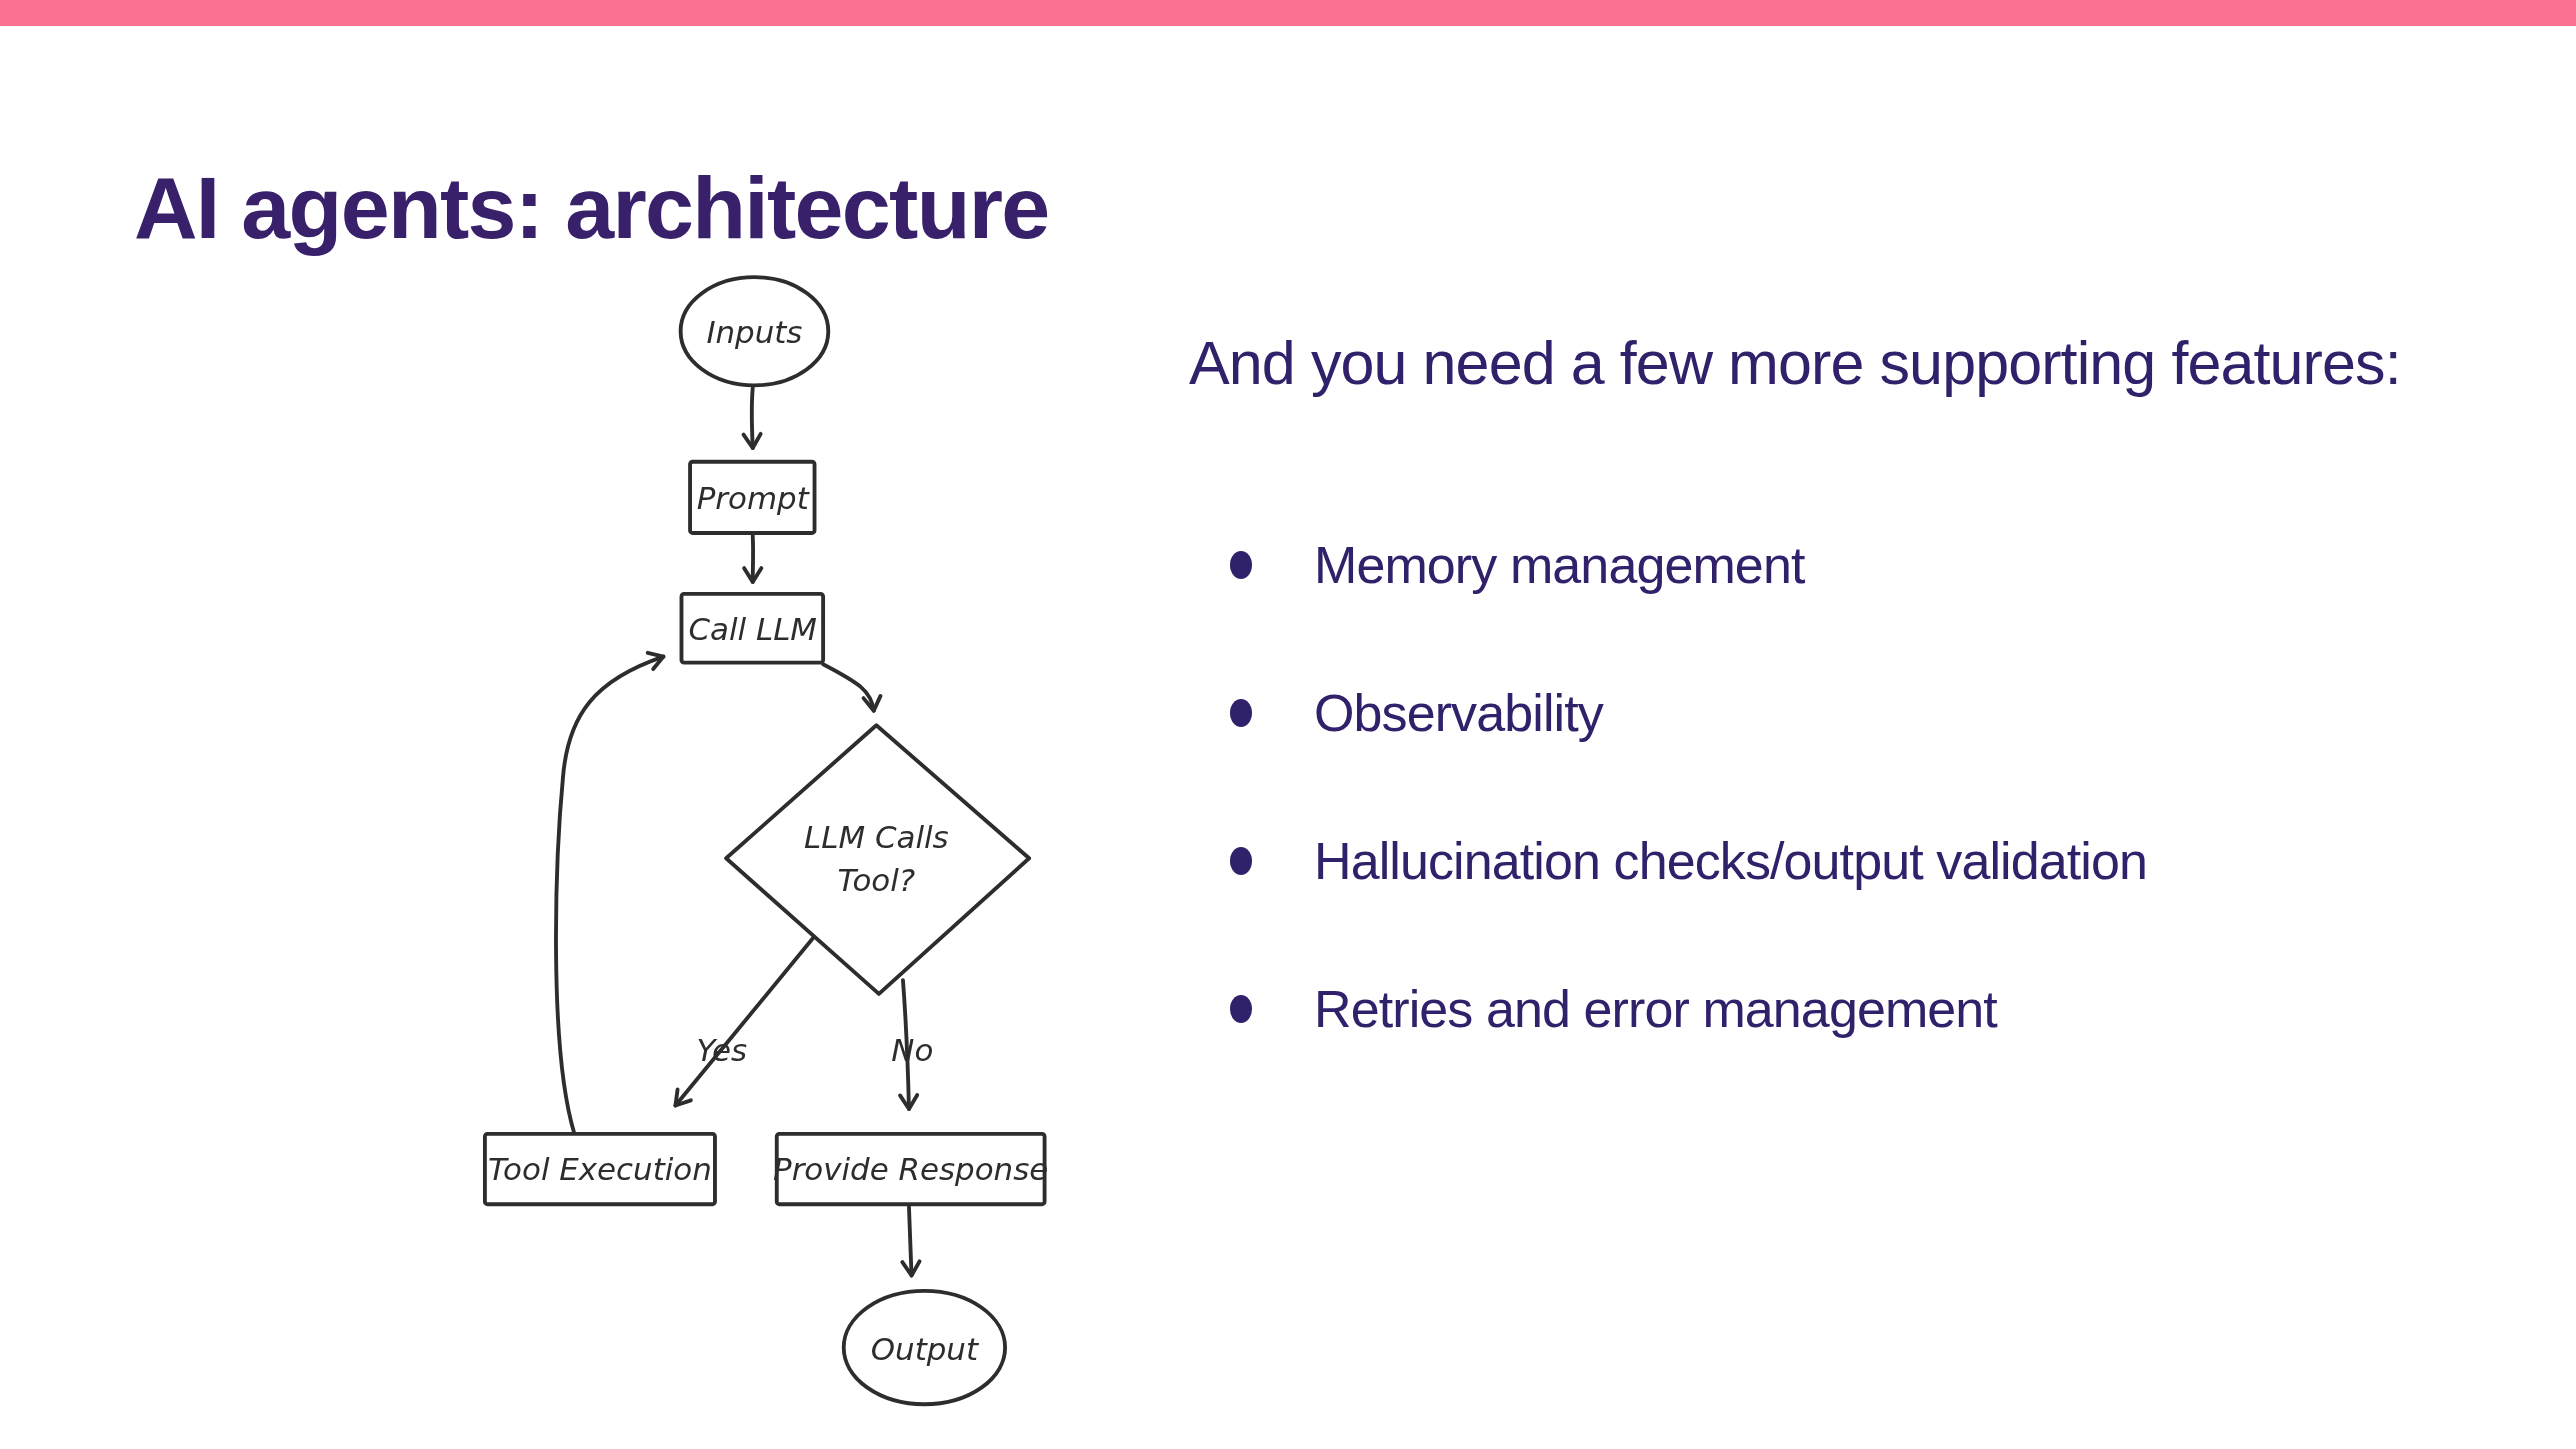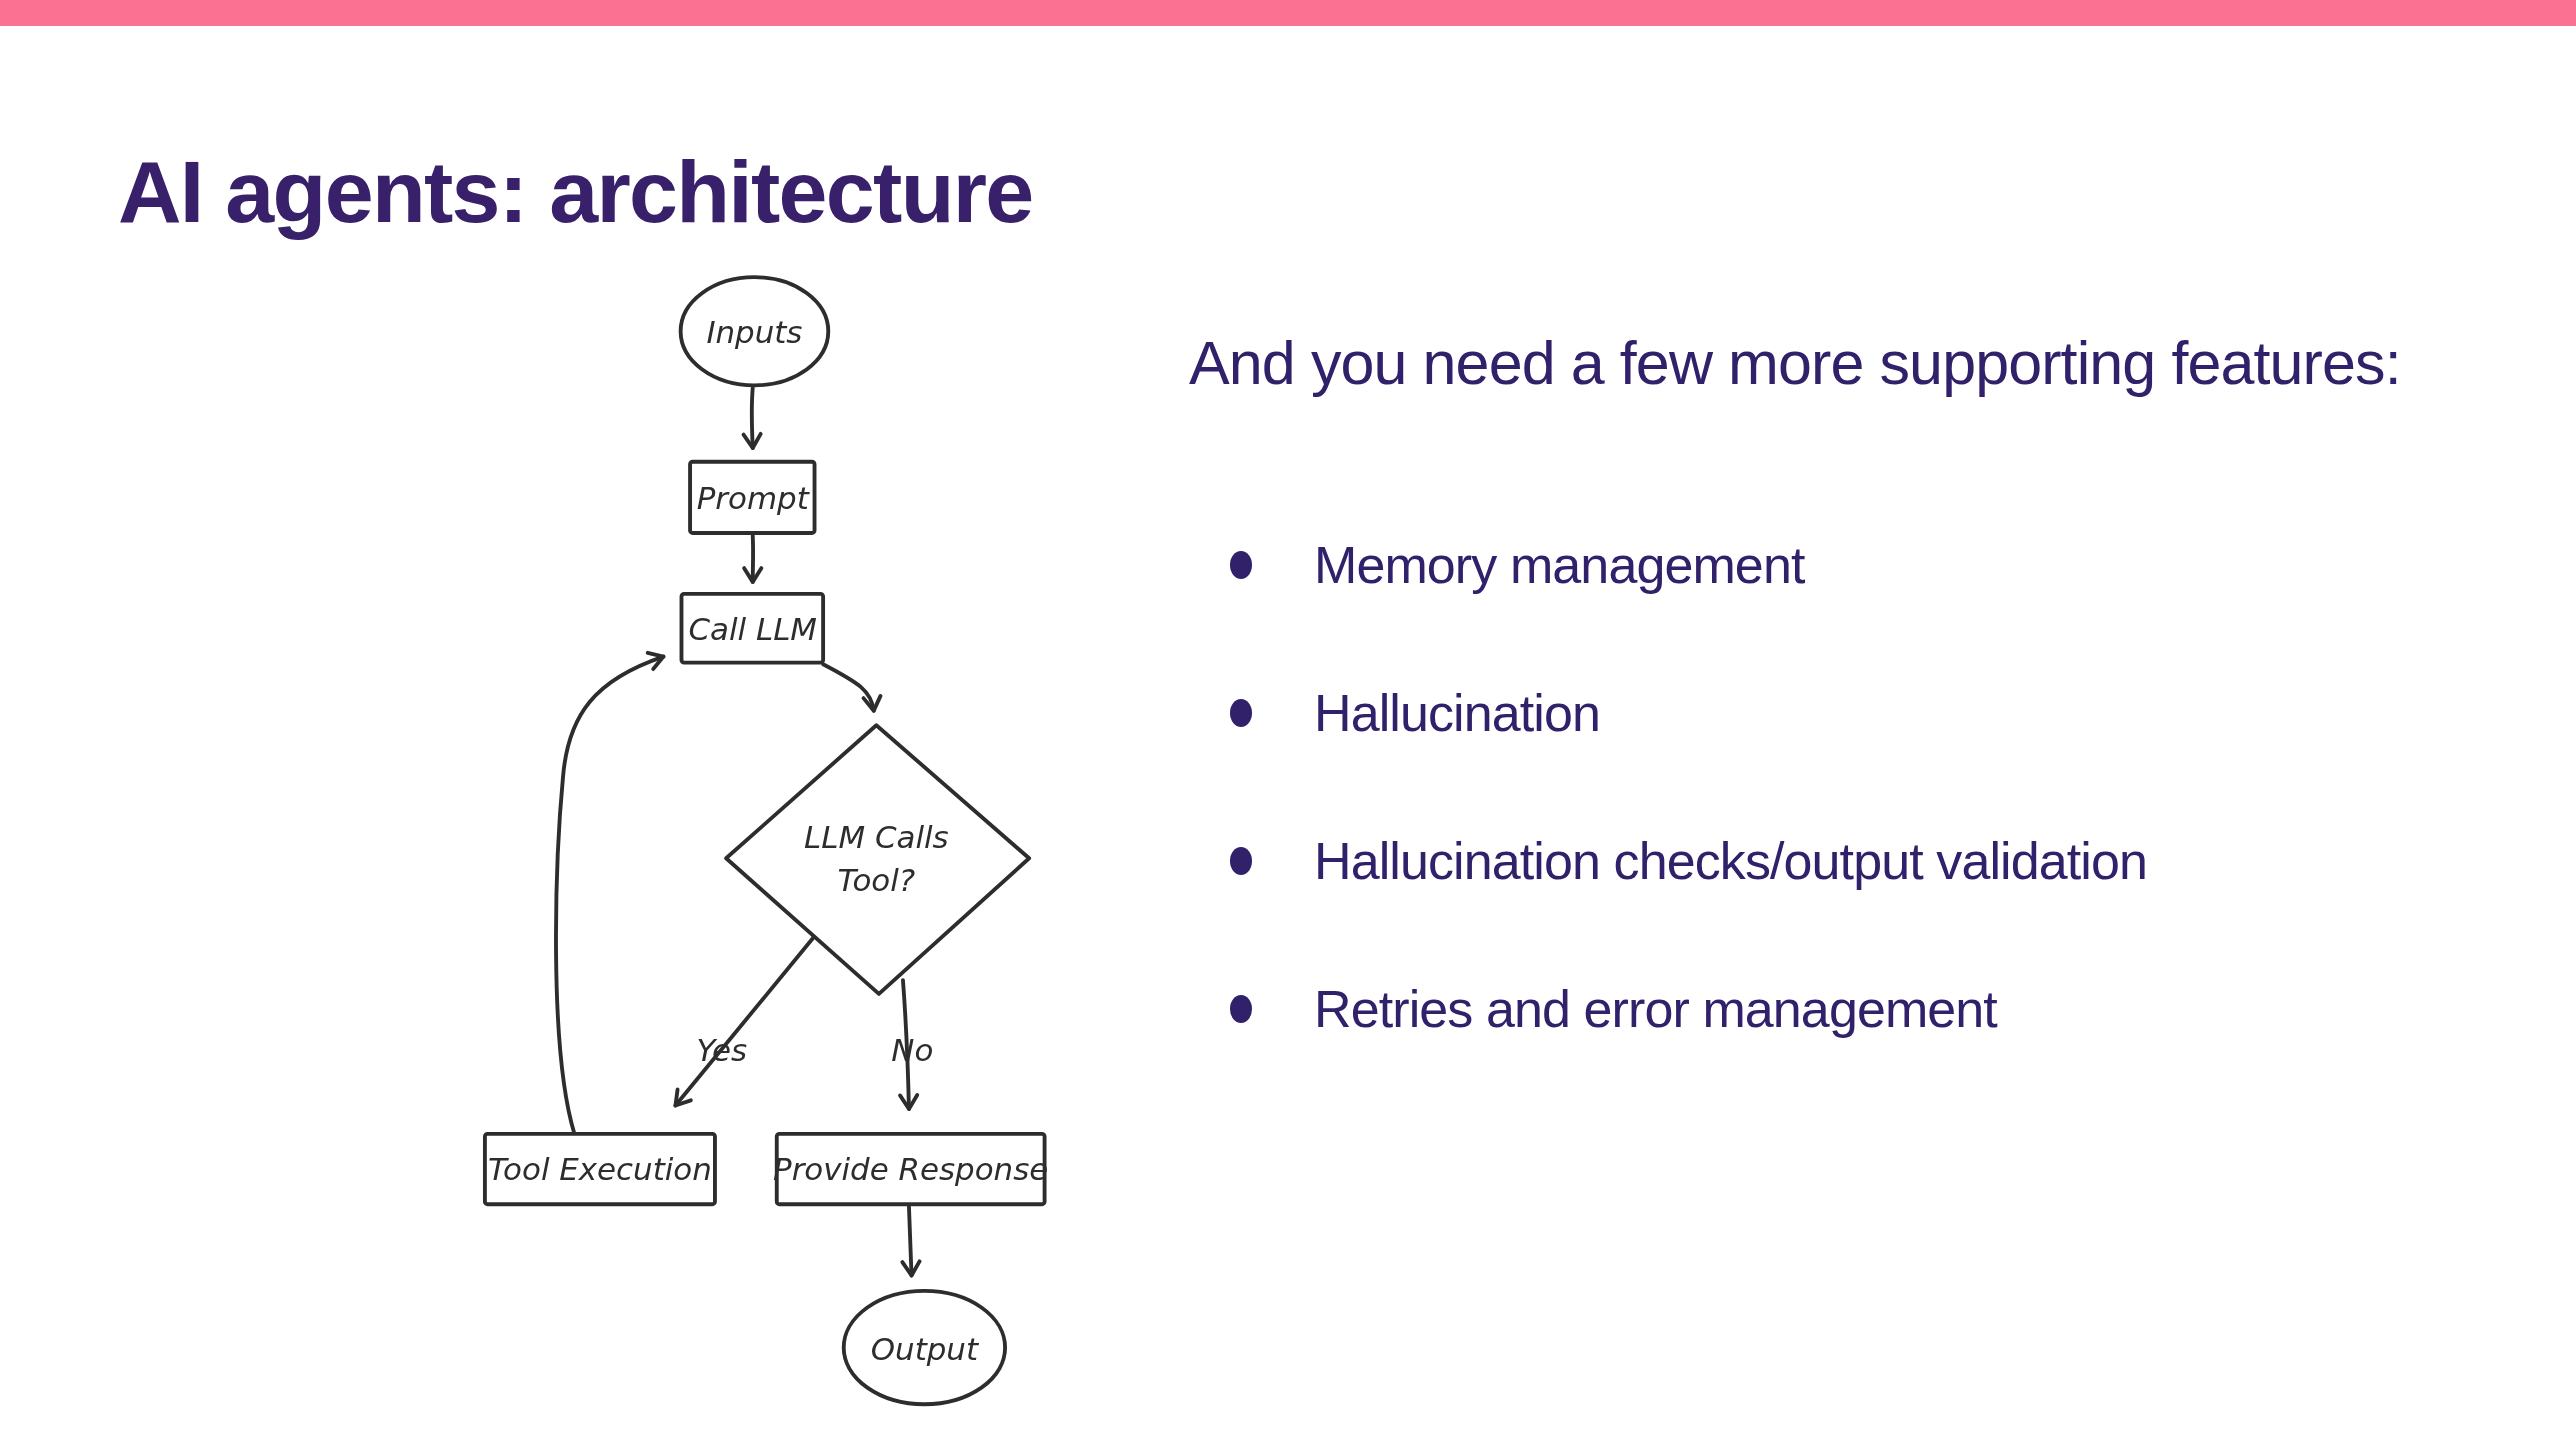--- a/index.html
+++ b/index.html
@@ -13,21 +13,21 @@
   }
   .topbar {
     position: absolute;
     left: 0; top: 0;
     width: 100%; height: 26px;
     background: #FA7191;
   }
   .title {
     position: absolute;
     left: 118px; top: 144px;
-    margin: 0;
+    margin: 16px;
     font-size: 88px;
     font-weight: 700;
     letter-spacing: -1.7px;
     color: #38206B;
     white-space: nowrap;
     line-height: 1.1;
   }
   .right-heading {
     position: absolute;
     left: 1189px; top: 328px;
@@ -142,21 +142,21 @@
 
   <div class="right-heading">And you need a few more supporting features:</div>
 
   <div class="bullets">
     <div class="bullet-row">
       <span class="dot"></span>
       <span class="bullet-text">Memory management</span>
     </div>
     <div class="bullet-row">
       <span class="dot"></span>
-      <span class="bullet-text">Hallucination</span>
+      <span class="bullet-text">Observability</span>
     </div>
     <div class="bullet-row">
       <span class="dot"></span>
       <span class="bullet-text">Hallucination checks/output validation</span>
     </div>
     <div class="bullet-row">
       <span class="dot"></span>
       <span class="bullet-text">Retries and error management</span>
     </div>
   </div>

